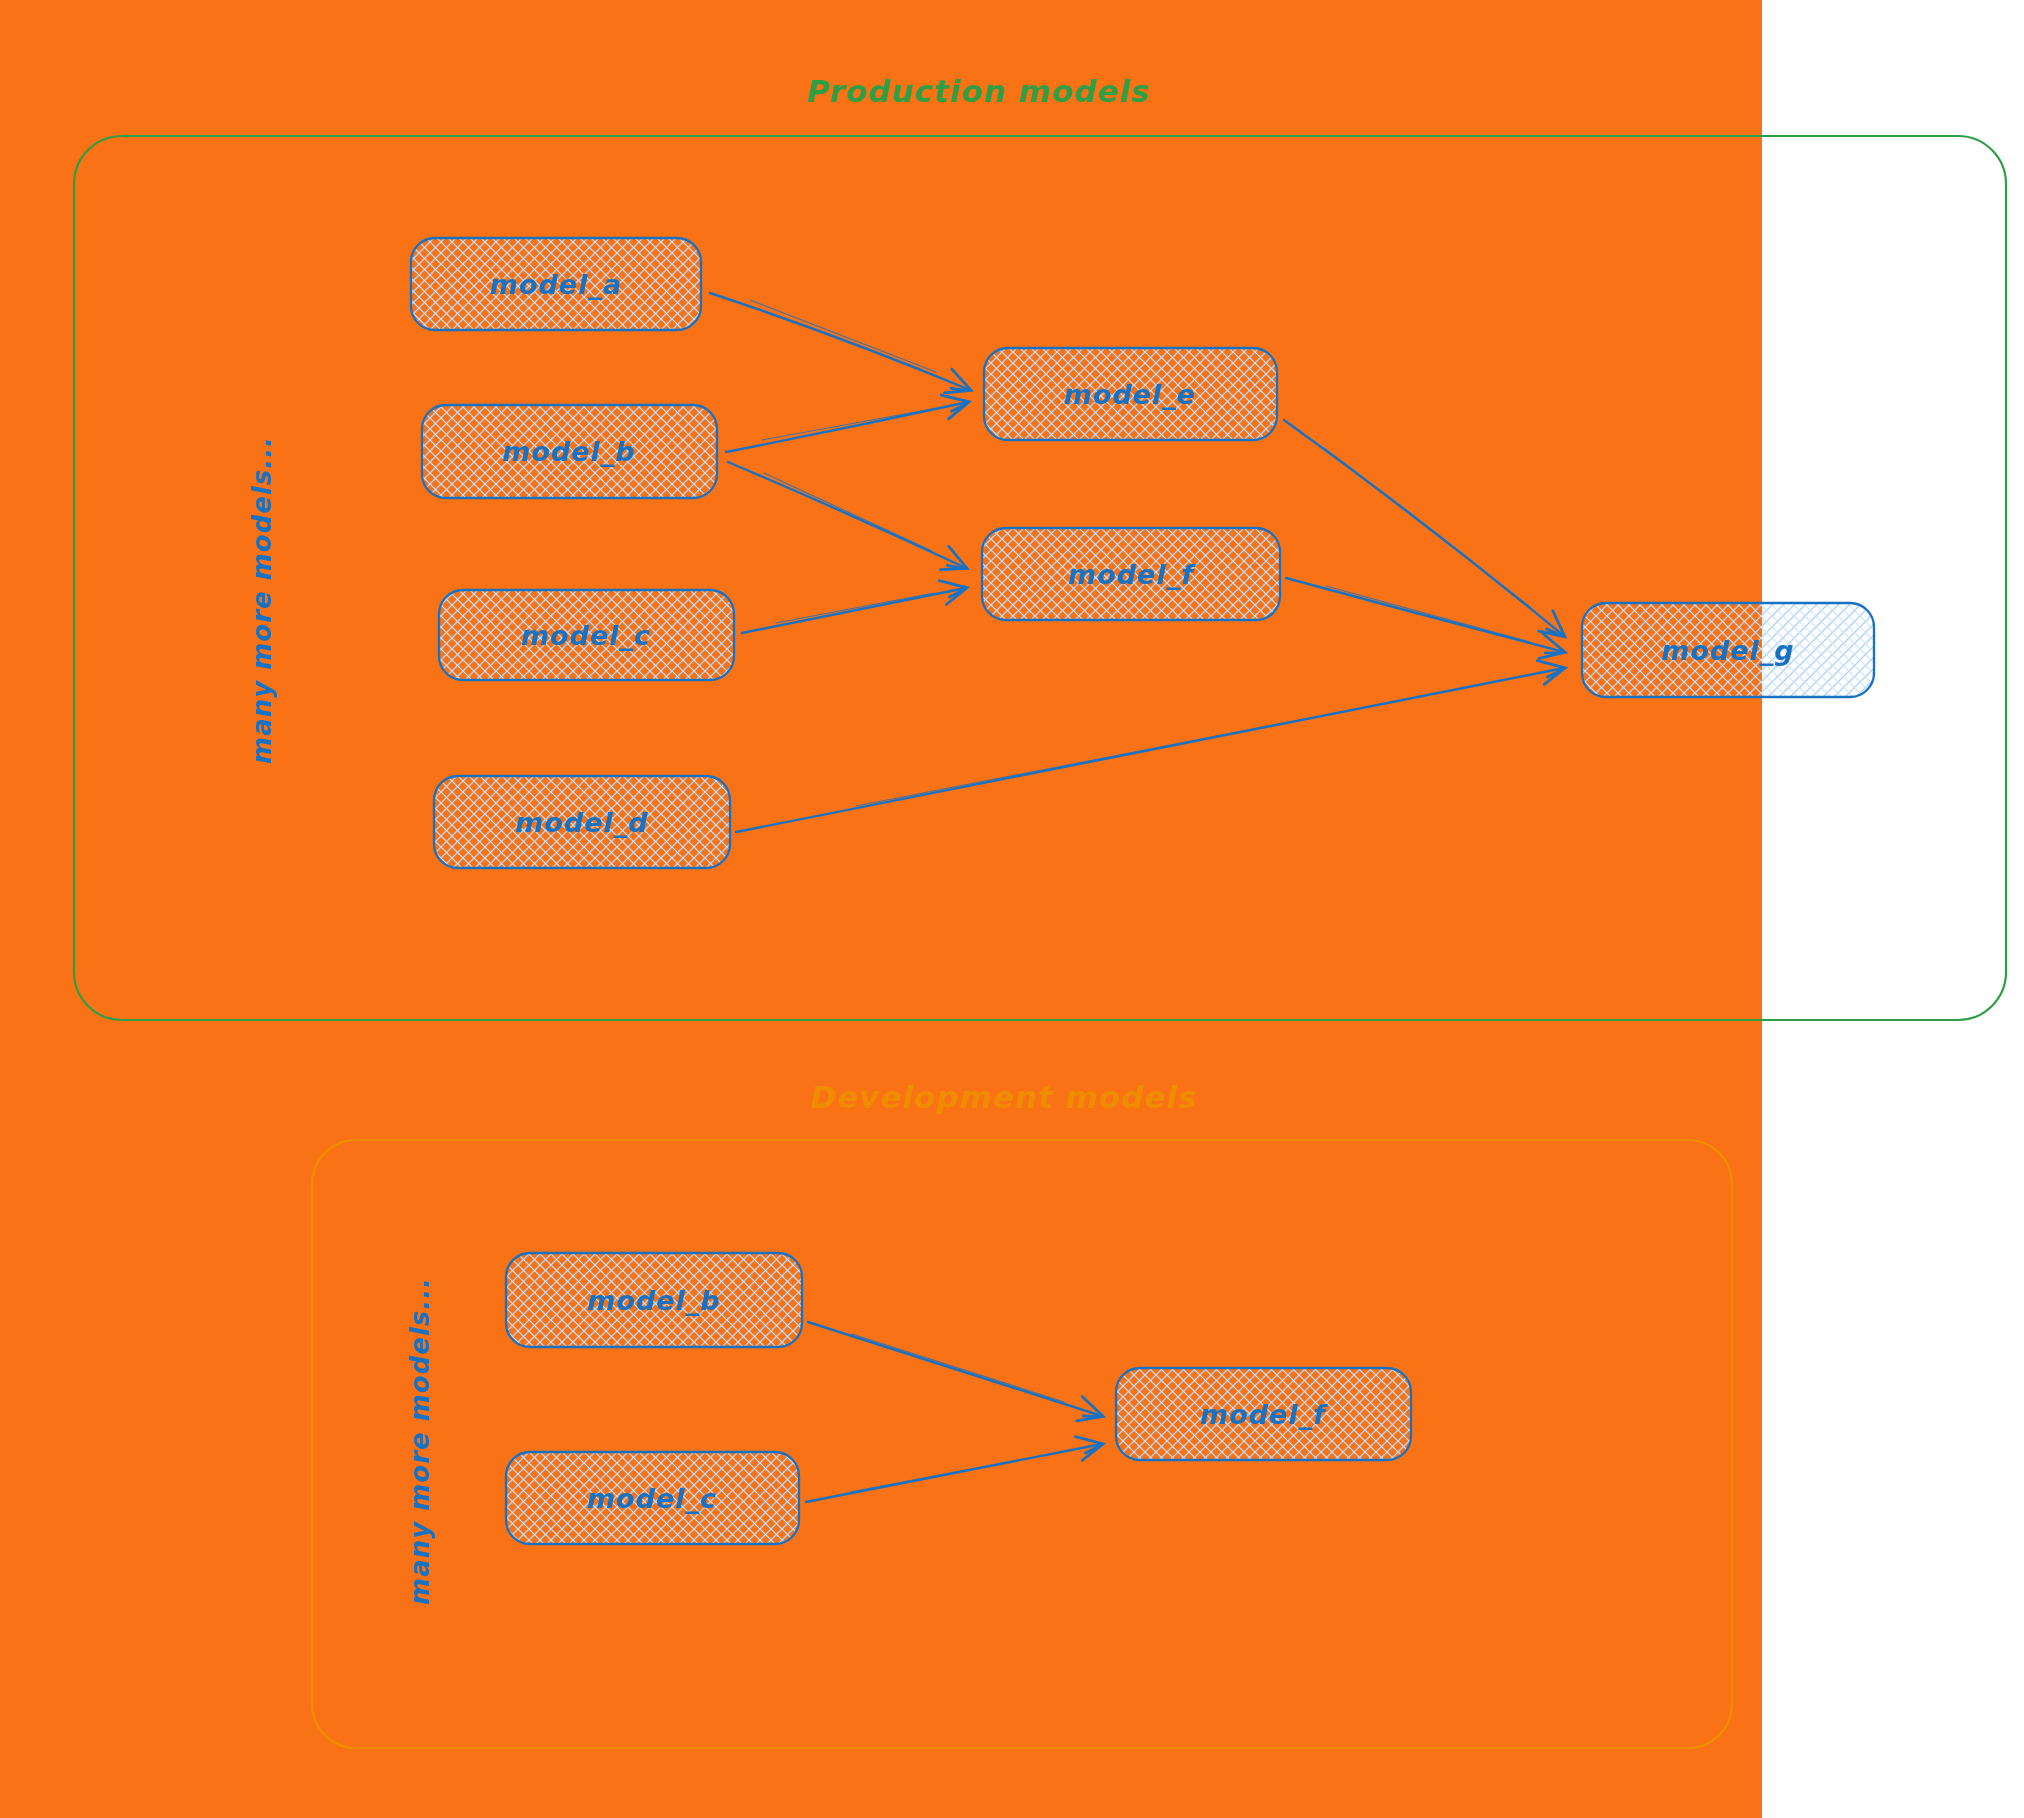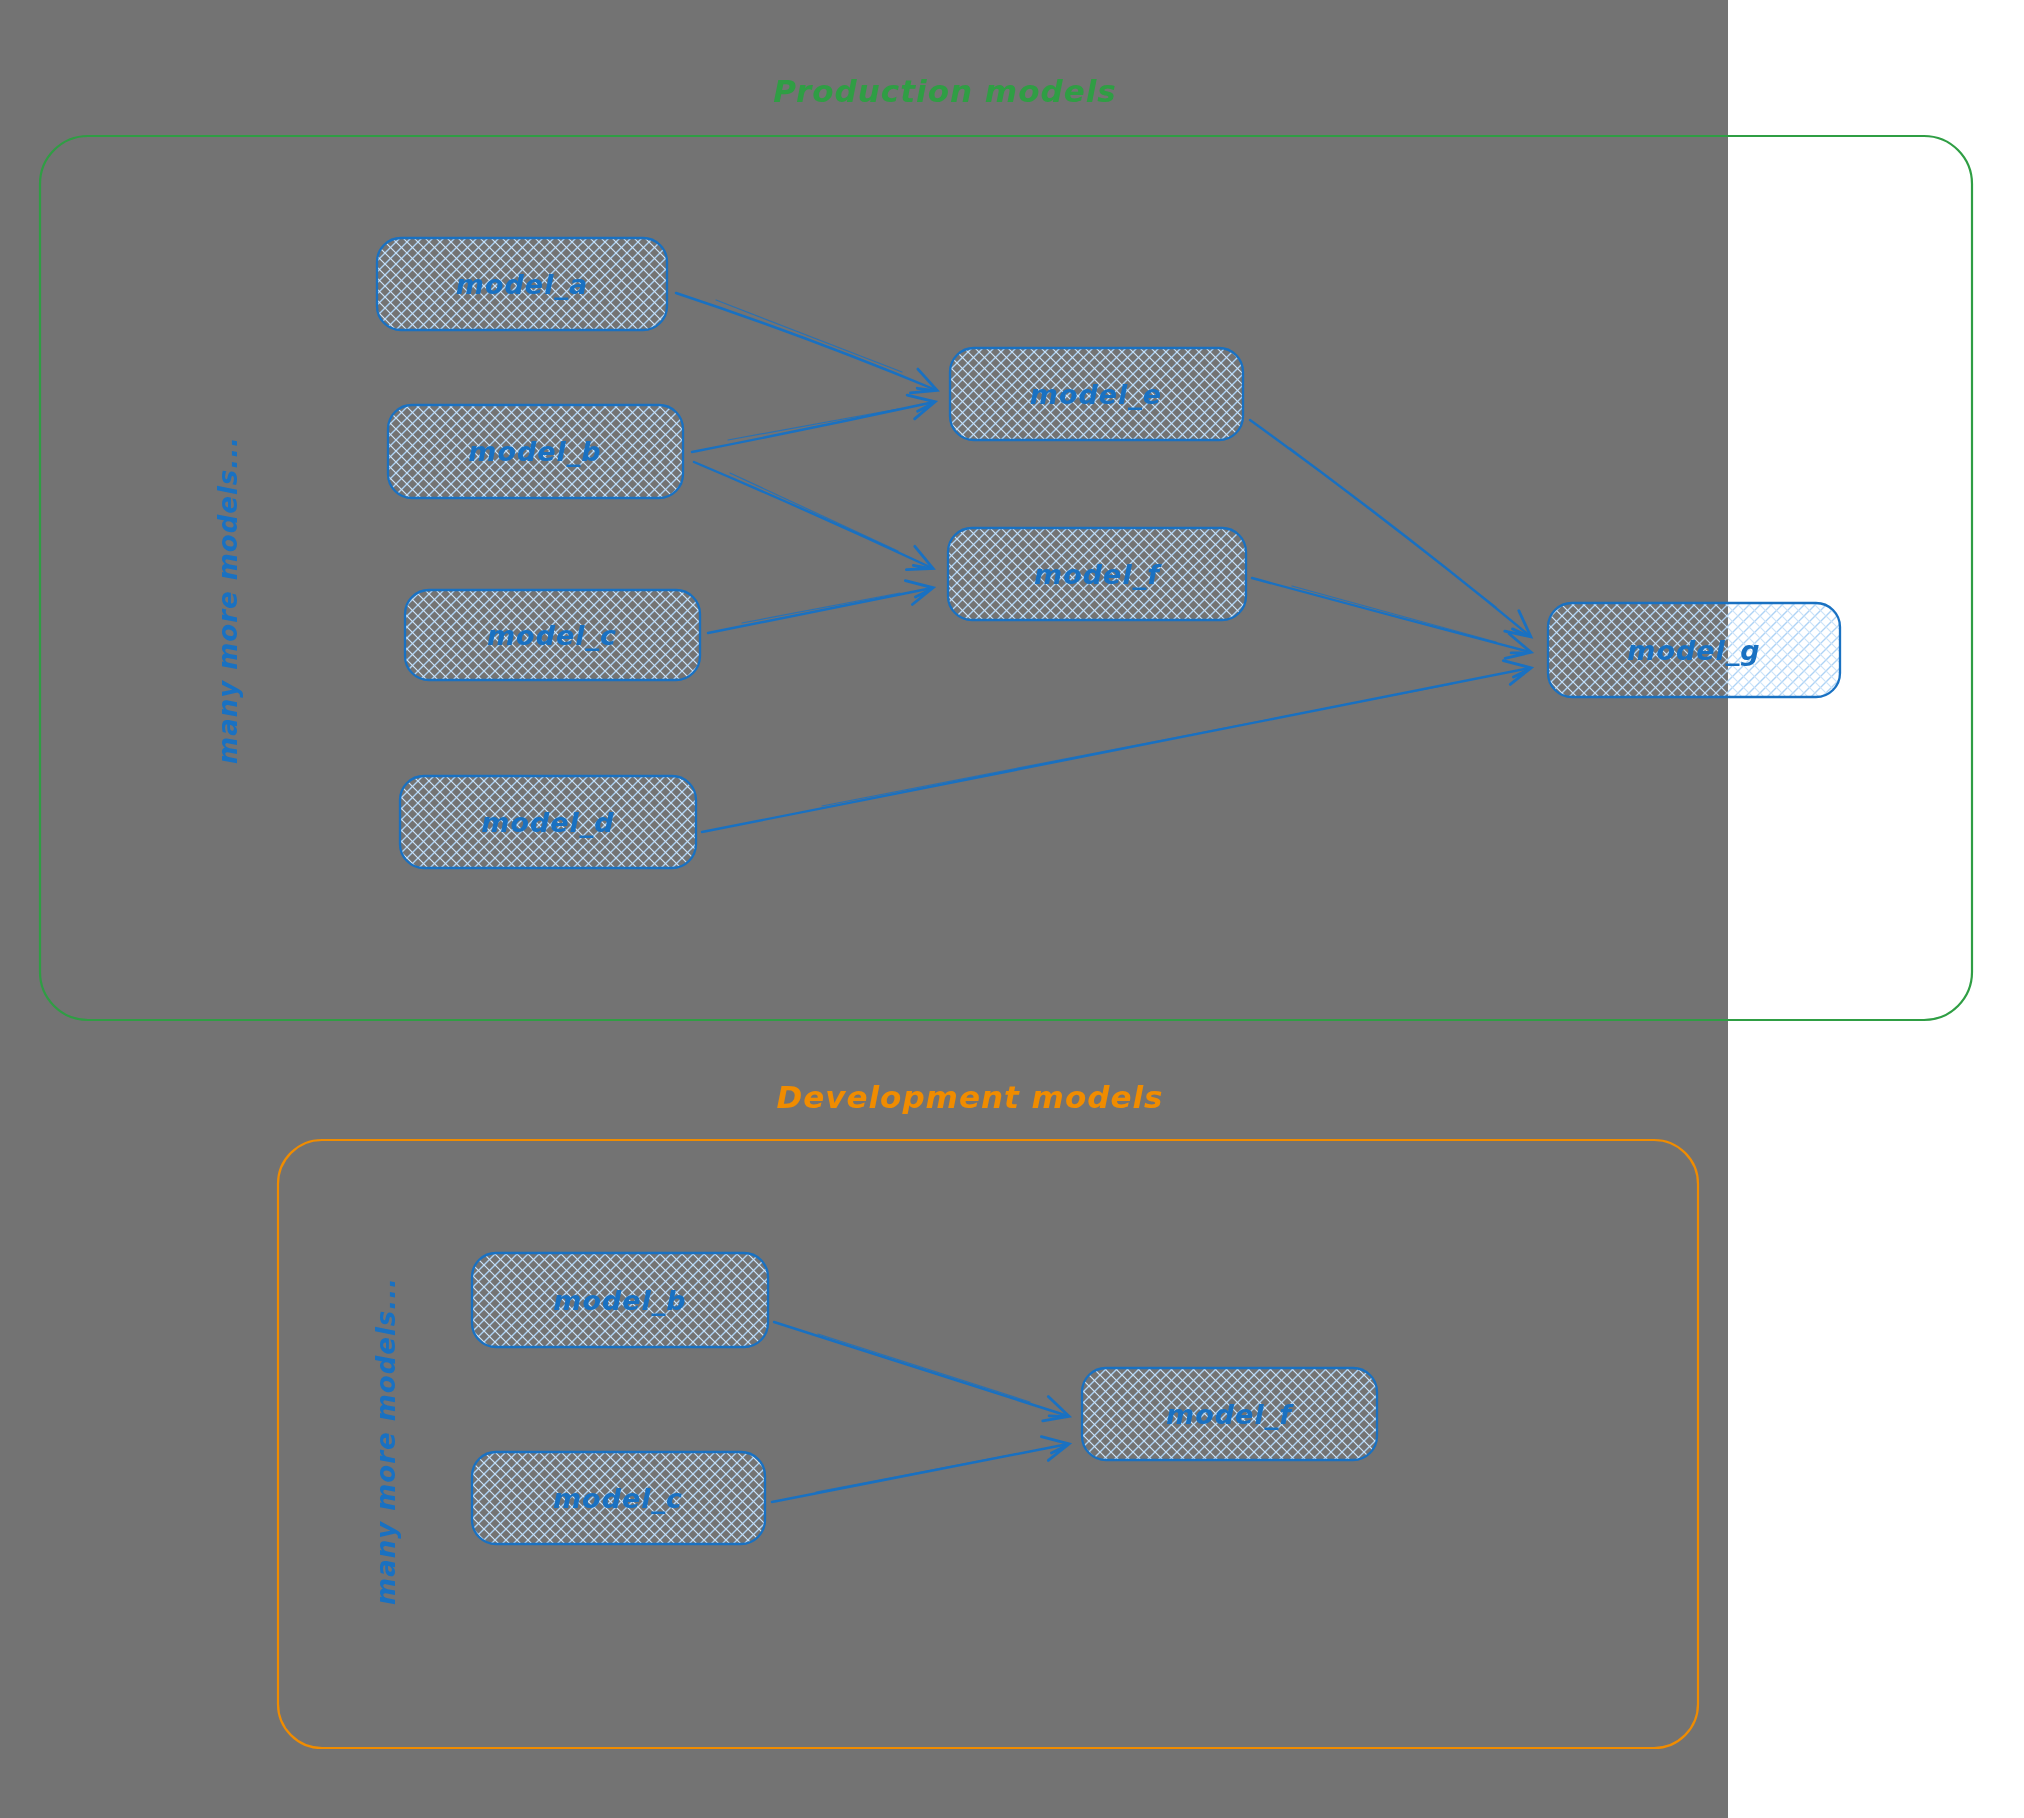--- a/index.html
+++ b/index.html
@@ -1,21 +1,22 @@
 <!DOCTYPE html>
 <html><head>
 <meta charset="utf-8">
 <style>
   html, body { margin: 0; padding: 0; background: #ffffff; }
   .canvas-wrap {
     position: relative;
     width: 1728px;
     height: 1818px;
-    background: #737373;
+    background: #f97316;
     font-family: "DejaVu Sans", sans-serif;
+    padding-left: 34px;
   }
   svg { display: block; }
   .frame { fill: none; stroke-width: 2.2; }
   .section-title {
     font-family: "DejaVu Sans", sans-serif;
     font-style: italic;
     font-weight: bold;
     font-size: 31px;
     letter-spacing: 1px;
     text-anchor: middle;

